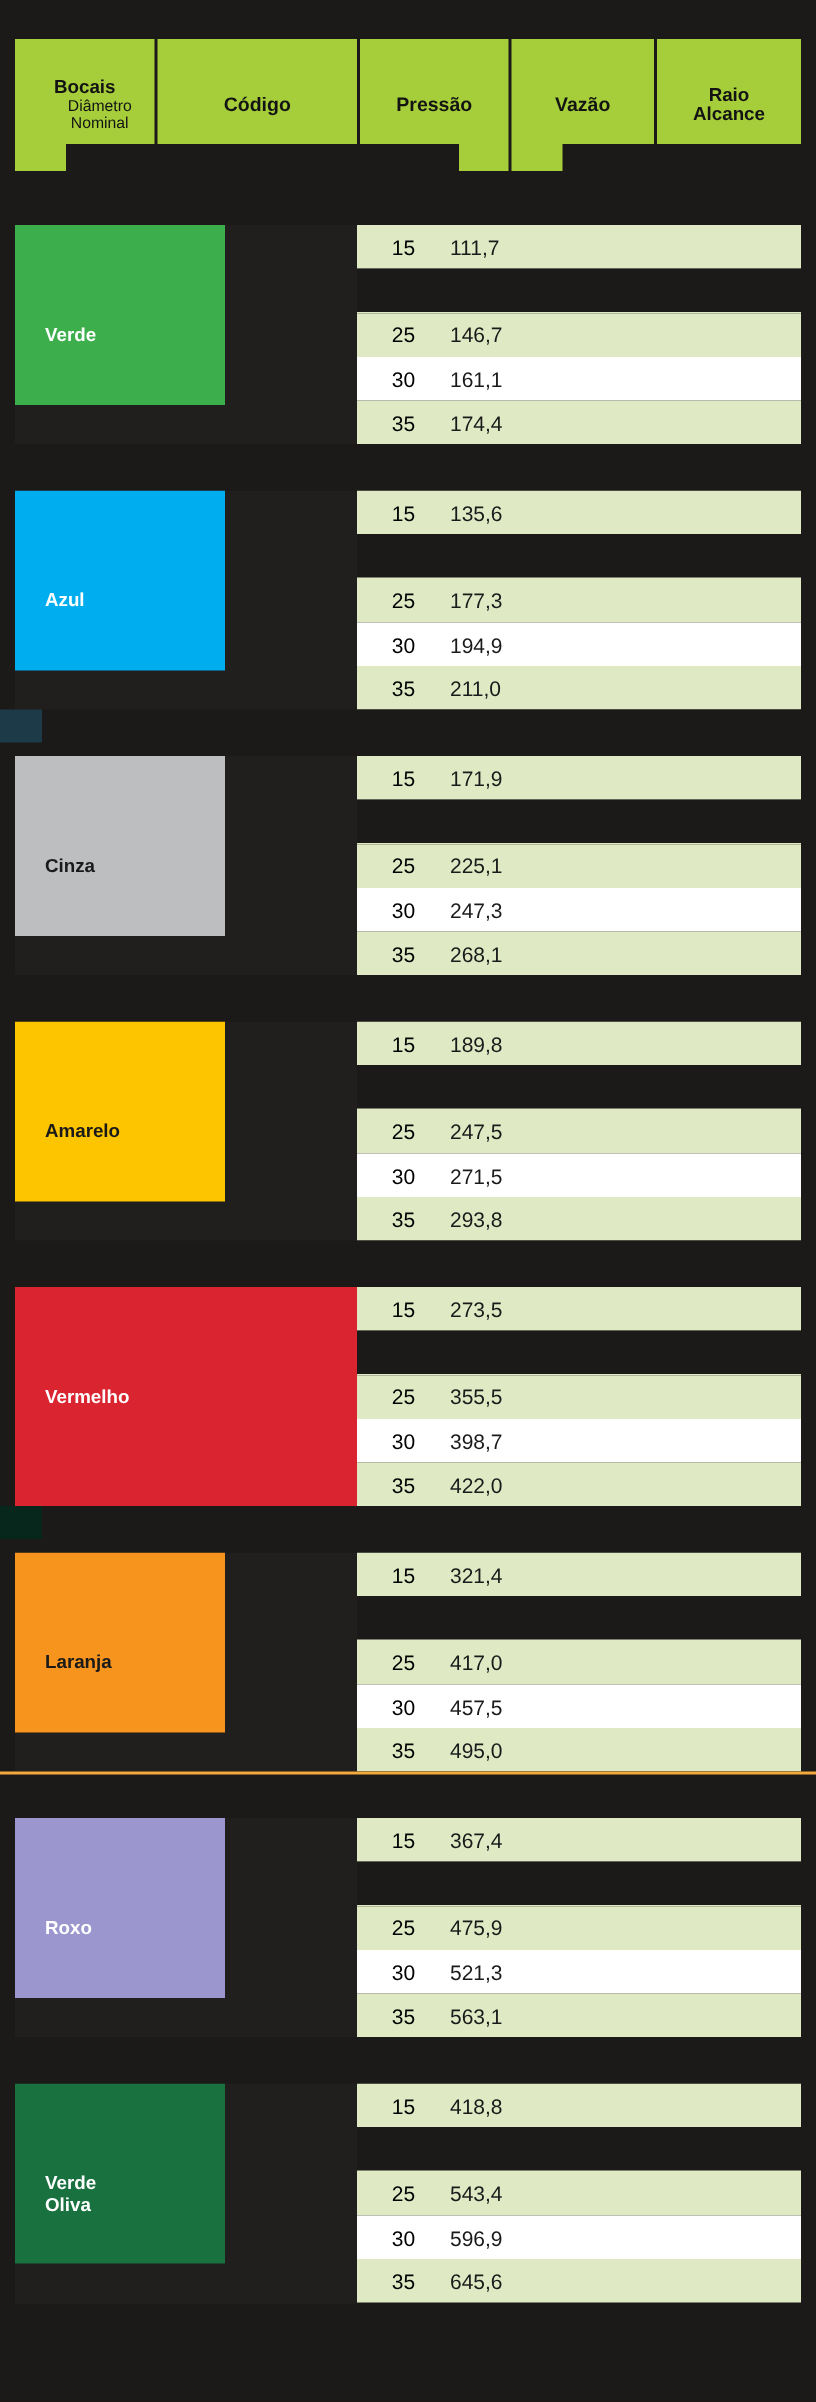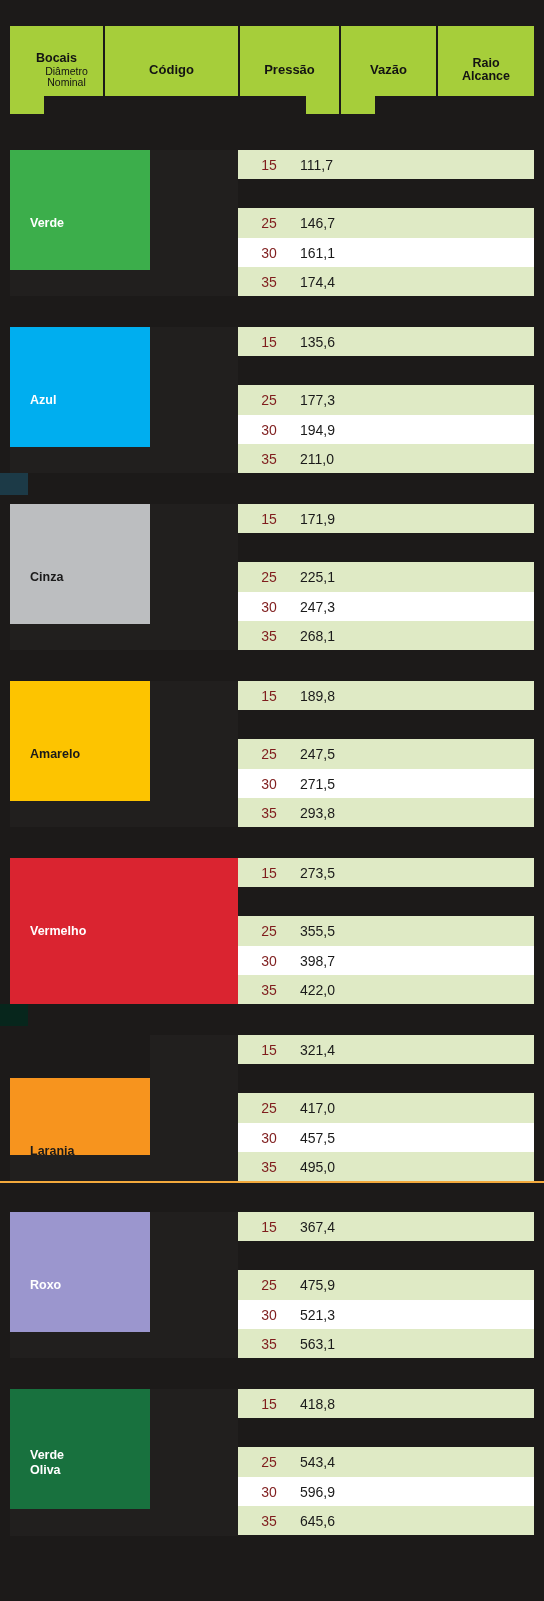--- a/index.html
+++ b/index.html
@@ -32,21 +32,21 @@
     display: flex; align-items: center;
     padding-left: 20px;
     font-size: 12.5px; font-weight: 700;
     line-height: 1.15;
     white-space: pre-line;
   }
   .rows { position: absolute; top: 0; left: 228px; width: 296px; }
   .row { height: 29.3px; display: flex; align-items: center; }
   .row.alt { background: #ffffff; }
   .row.norm { background: #dfeac5; }
-  .cell-p { width: 62px; text-align: center; font-size: 14px; color: #7f1d1d; }
+  .cell-p { width: 62px; text-align: center; font-size: 14px; color: #000000; }
   .cell-v { width: 97px; font-size: 14px; color: #1a1a1a; }
   .cell-r { flex: 1; text-align: center; font-size: 14px; color: #1a1a1a; }
 
   
   .occ { position: absolute; background: #1c1a19; }
   .occ.soft { background: #211f1e; }
 </style>
 </head>
 <body>
 
@@ -223,21 +223,21 @@
             <div class="cell-r"></div>
           </div>
           <div class="row norm">
             <div class="cell-p">35</div>
             <div class="cell-v">422,0</div>
             <div class="cell-r"></div>
           </div>
         </div>
       </div>
       <div class="group" style="top: 1035px; height: 147px;">
-        <div class="swatch" style="width: 140px; height: 147px; background: rgb(247, 148, 30); color: rgb(26, 26, 26); margin-top: 43px;"><span>Laranja</span></div>
+        <div class="swatch" style="width: 140px; height: 147px; background: rgb(247, 148, 30); color: rgb(26, 26, 26);"><span>Laranja</span></div>
         <div class="rows">
           <div class="row norm">
             <div class="cell-p">15</div>
             <div class="cell-v">321,4</div>
             <div class="cell-r"></div>
           </div>
           <div class="row norm">
             <div class="cell-p"></div>
             <div class="cell-v"></div>
             <div class="cell-r"></div>

